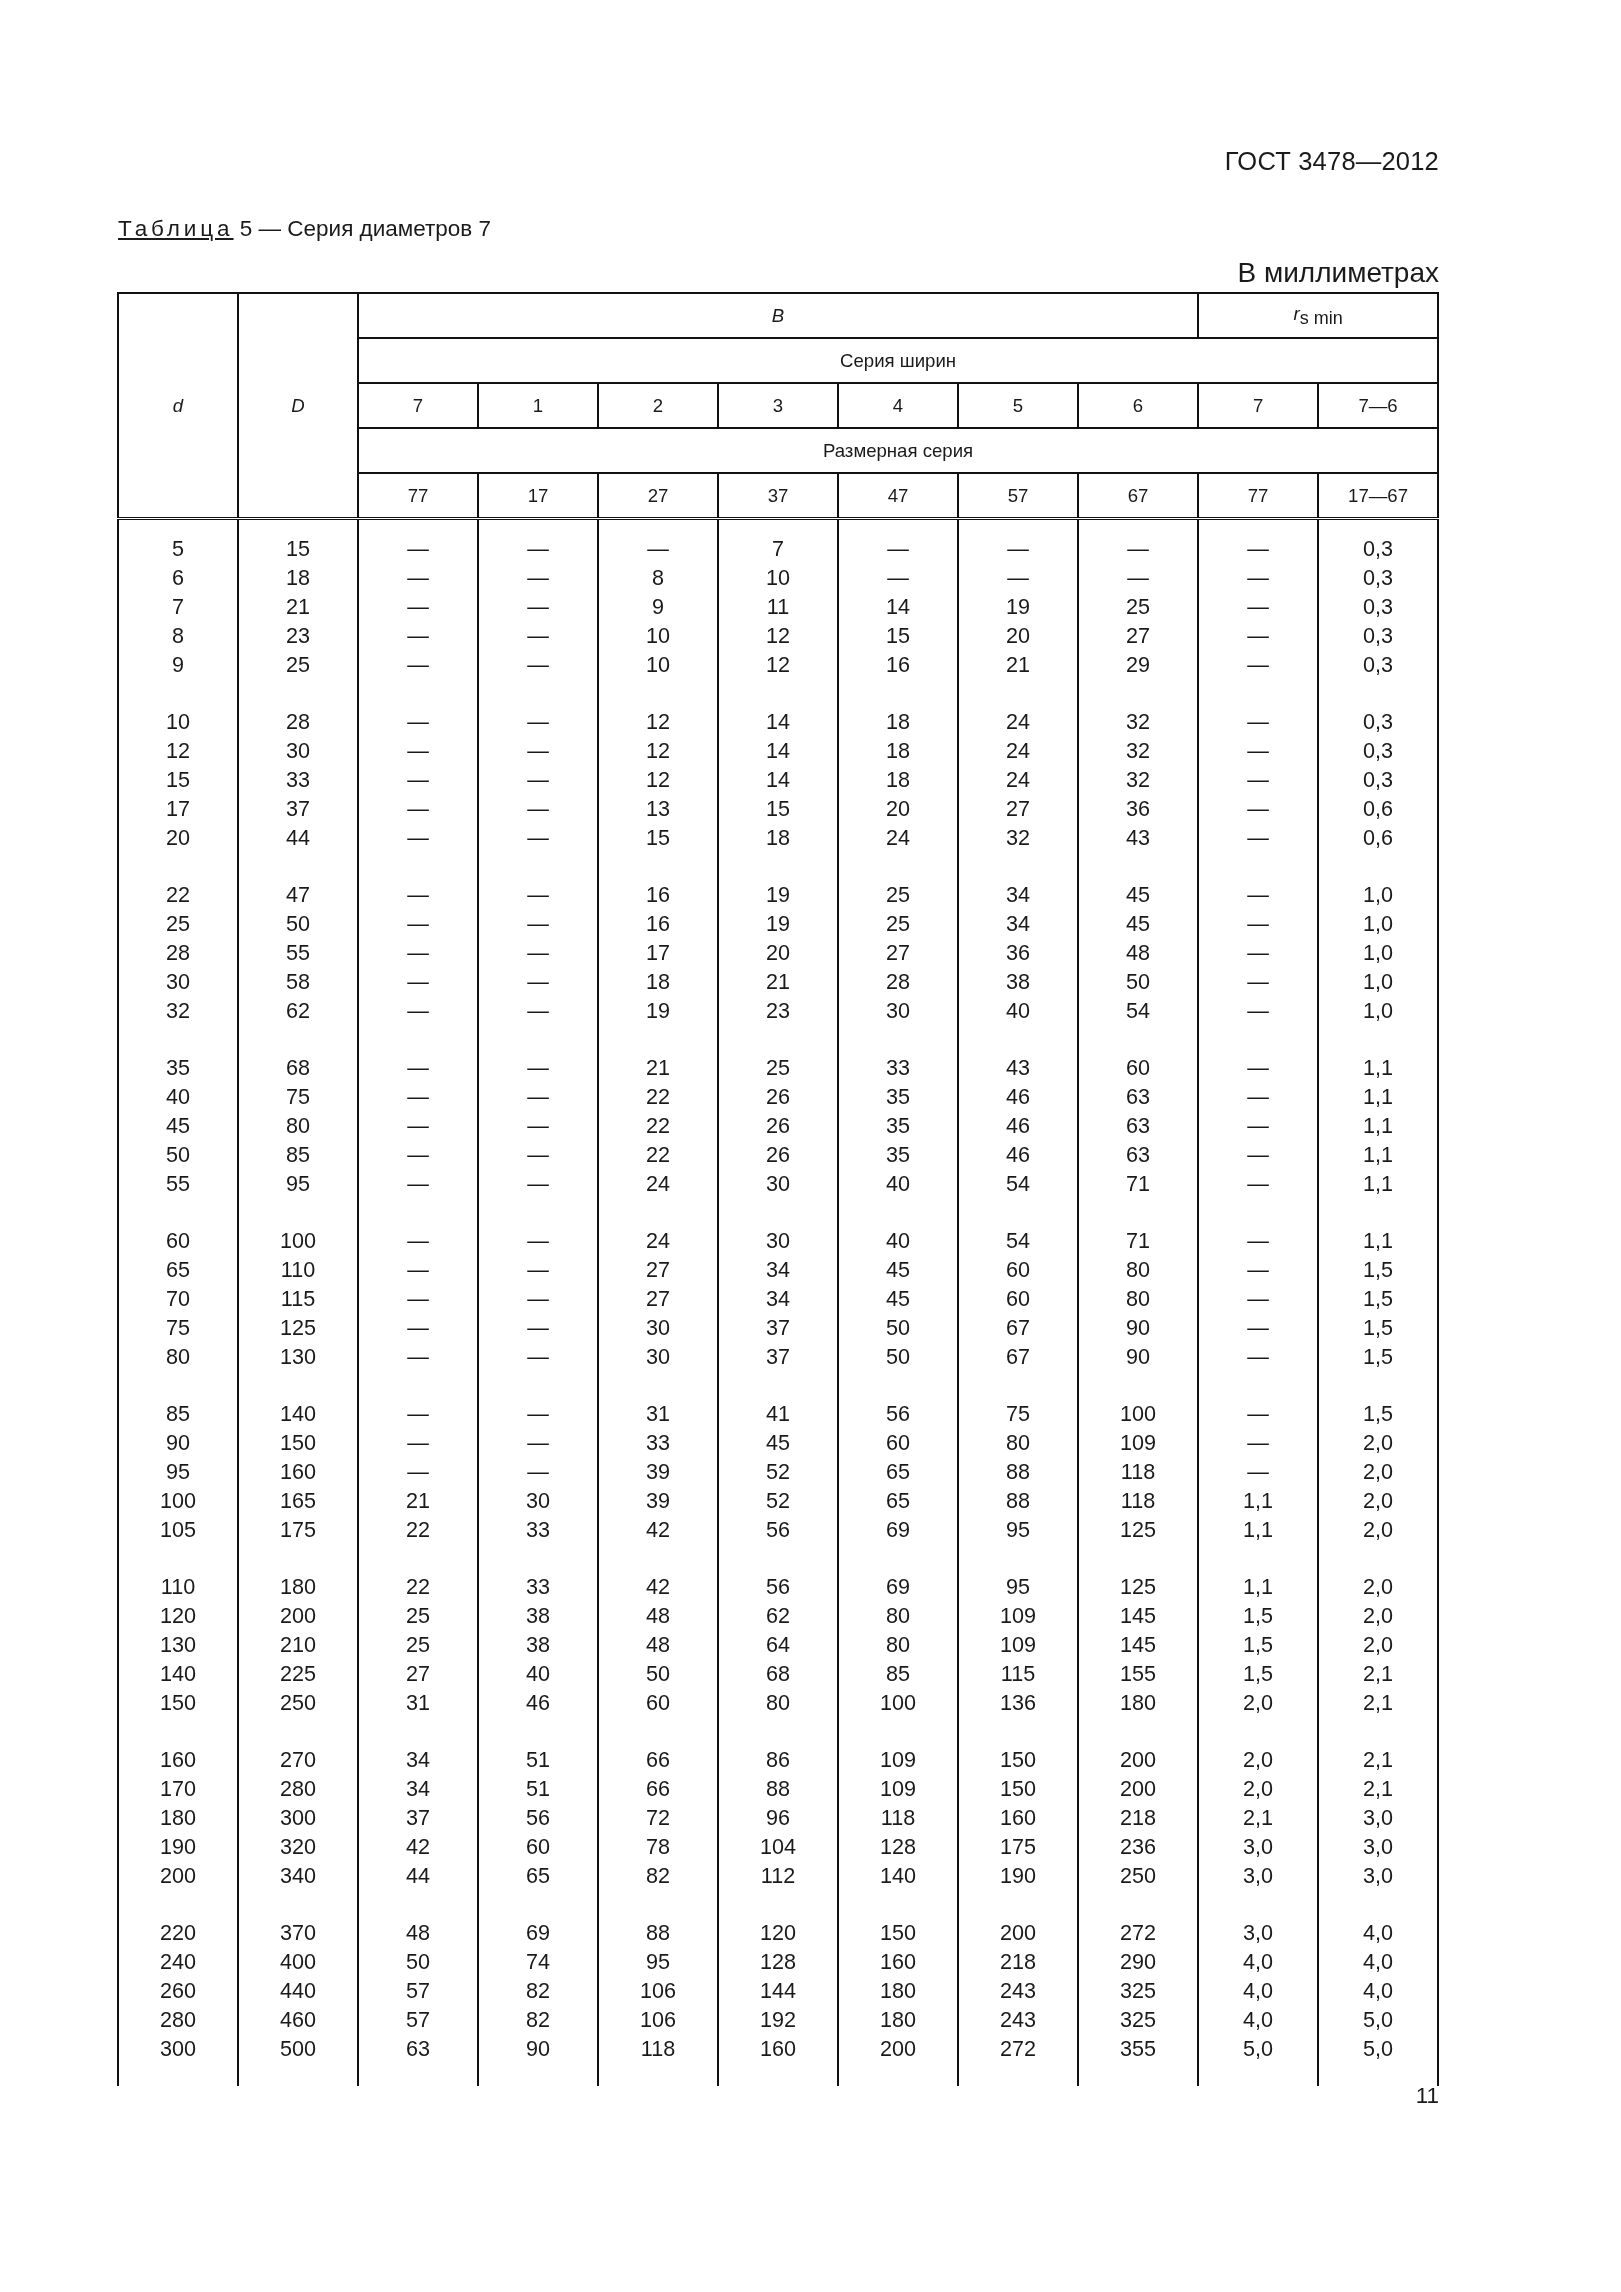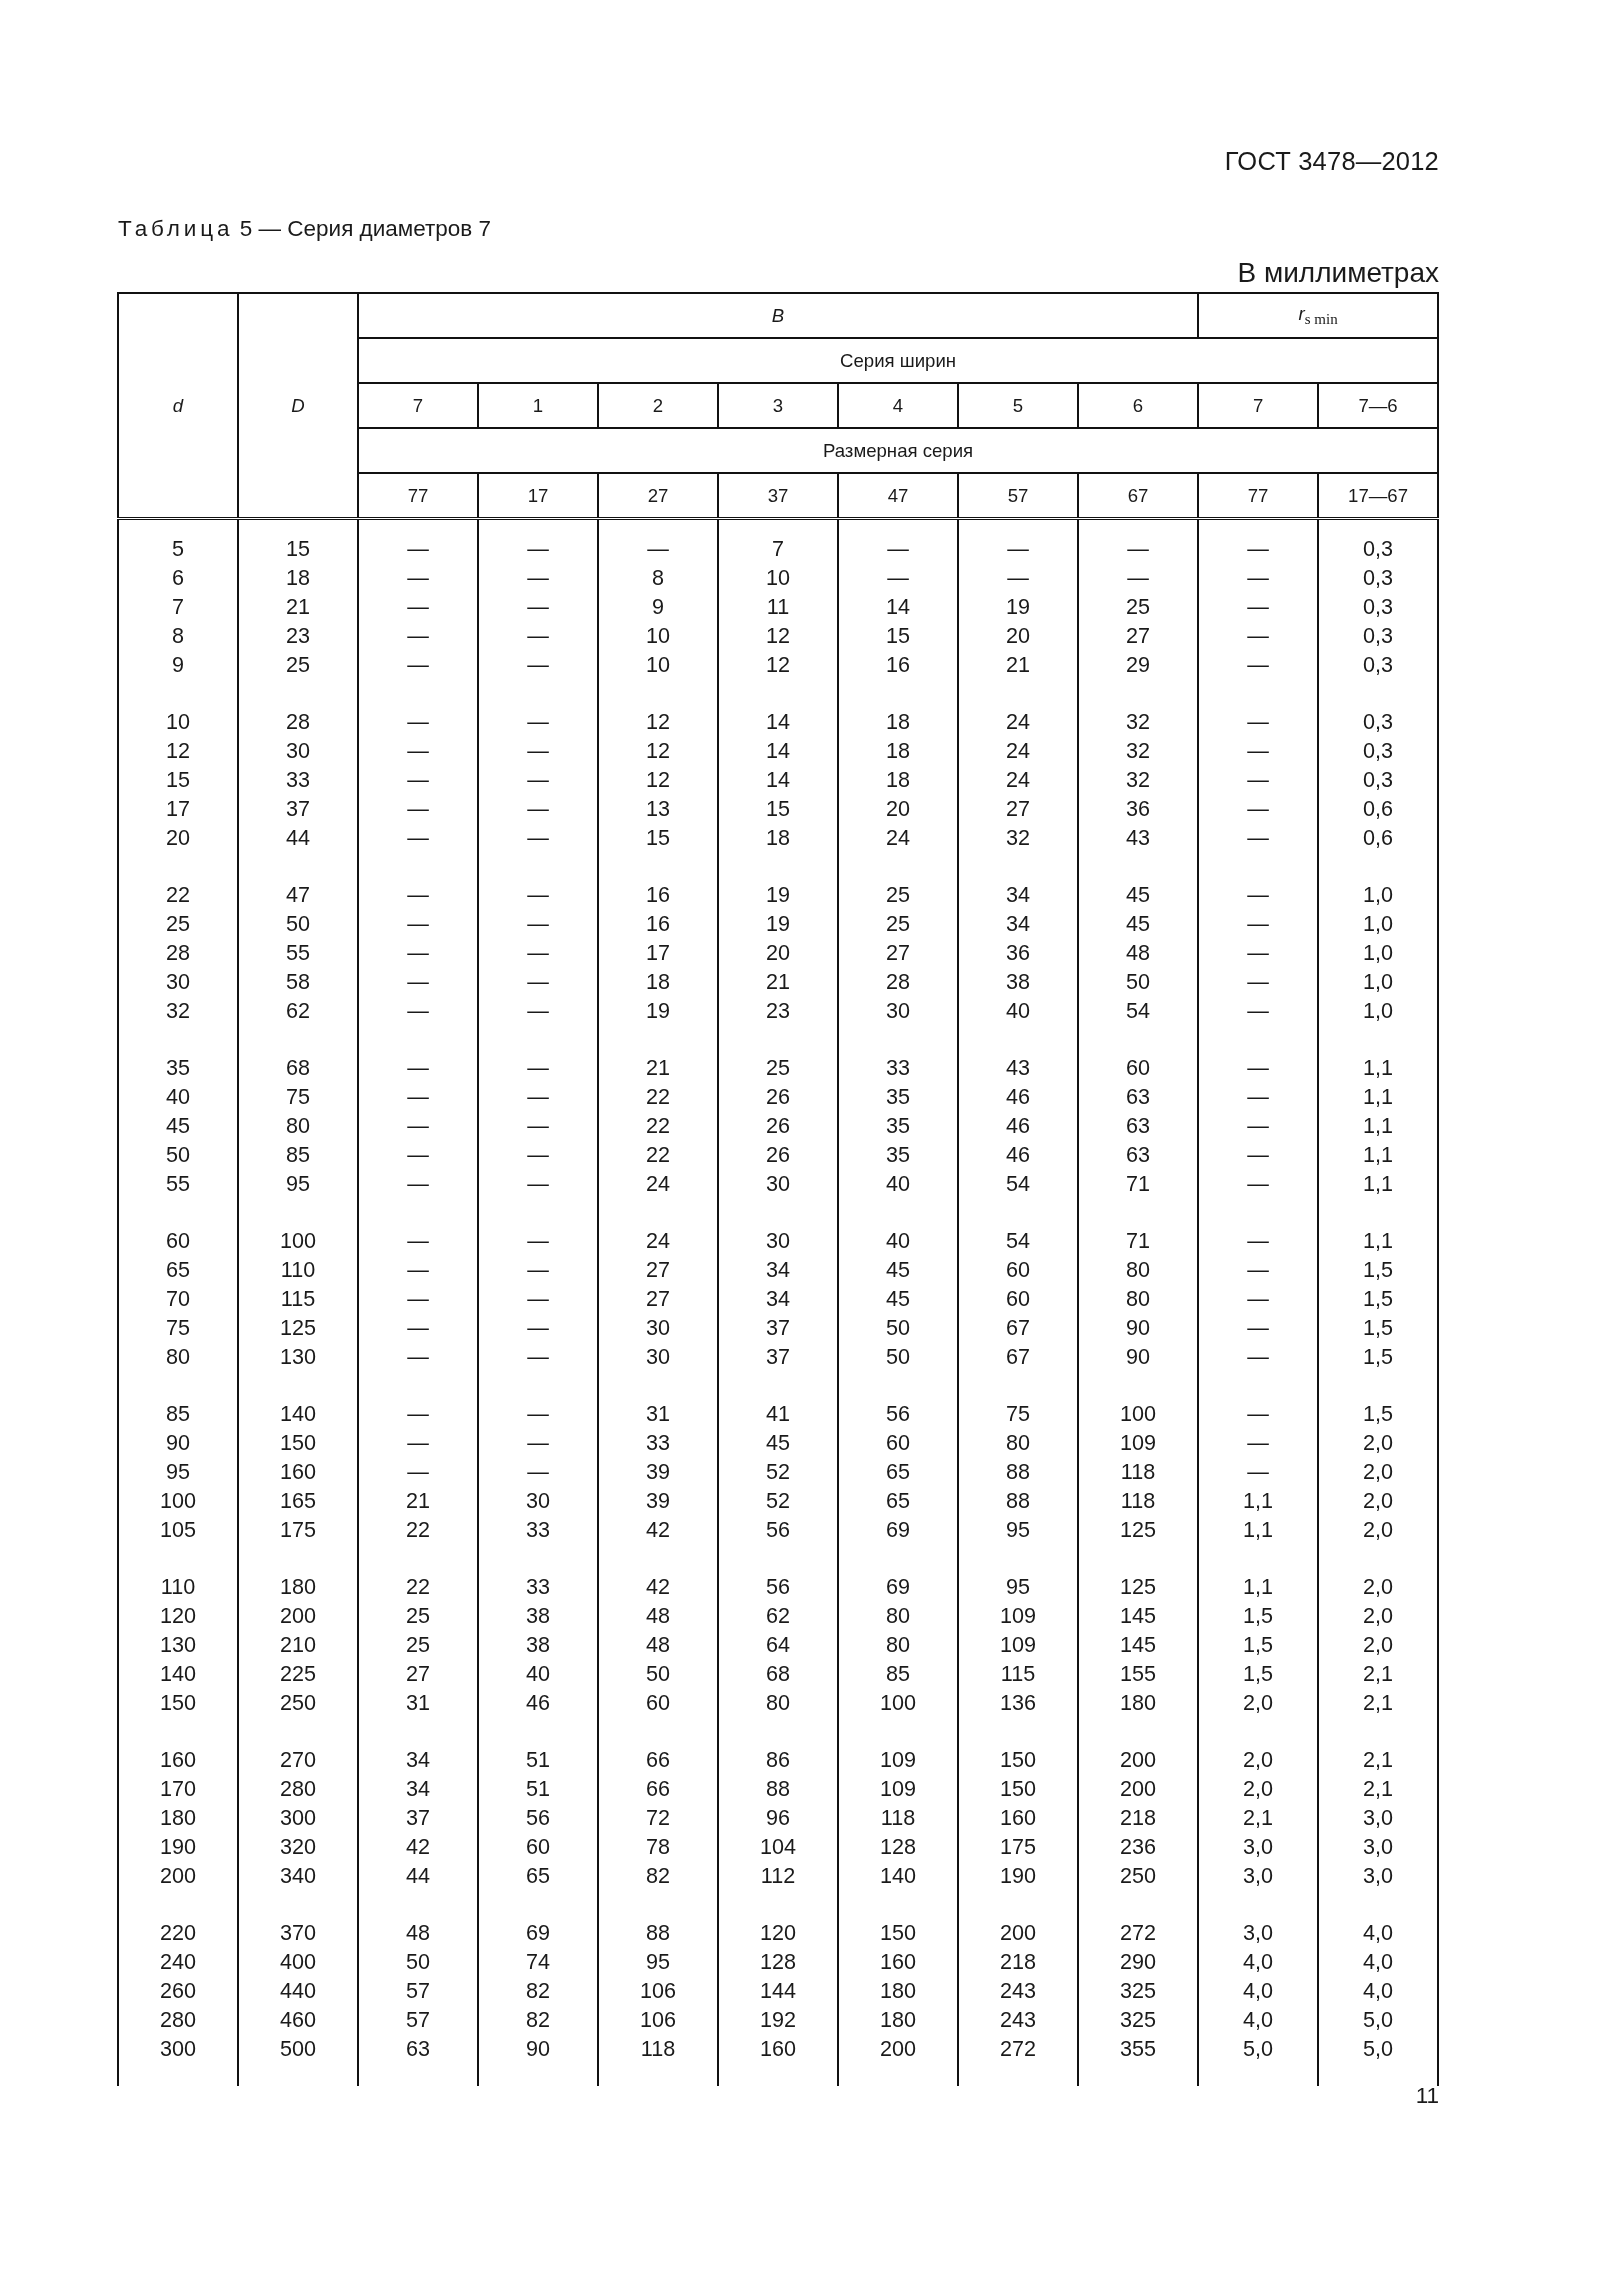--- a/index.html
+++ b/index.html
@@ -1,29 +1,29 @@
 <!DOCTYPE html>
 <html><head>
 <meta charset="utf-8">
 <style>
   html, body { margin:0; padding:0; background:#ffffff; }
   body { width:1621px; height:2293px; position:relative; font-family:"Liberation Sans", sans-serif; color:#1a1a1a; overflow:hidden; }
   .std-header { position:absolute; right:182px; top:147px; font-size:25.5px; font-weight:normal; letter-spacing:0.2px; }
   .caption { position:absolute; left:118px; top:216px; font-size:22.5px; }
-  .caption .spaced { letter-spacing:3.9px; }
+  .caption .spaced { letter-spacing:3.9px;text-decoration:underline; }
   .units { position:absolute; right:182px; top:257px; font-size:28px; }
   .page-num { position:absolute; right:182px; top:2083px; font-size:22.5px; }
 
   table.gost { position:absolute; left:117px; top:292px; width:1322px; border-collapse:collapse; table-layout:fixed; font-size:19.6px; }
   table.gost col.c { width:120px; }
   table.gost th { font-weight:normal; border:2px solid #111; height:43px; text-align:center; vertical-align:middle; padding:0; font-size:18.6px; }
   table.gost thead tr.last th { border-bottom:3.9px double #111; }
   table.gost th.dbl-bottom { border-bottom:3.9px double #111; }
   table.gost th.italic { font-style:italic; }
-  table.gost th sub { font-size:15px; font-style:normal; vertical-align:-3.9px;font-family:Liberation Serif, serif; }
+  table.gost th sub { font-size:18px; font-style:normal; vertical-align:-3.9px; }
   table.gost tbody td { border-left:2px solid #111; border-right:2px solid #111; text-align:center; padding:0; height:29px; line-height:29px; font-size:21.6px; }
   table.gost tbody tr.gap td { height:28px; }
   table.gost tbody tr.spacer-top td { height:13.7px; line-height:13.7px; }
   table.gost tbody tr.spacer-bot td { height:23.5px; line-height:23.5px; }
 </style>
 </head>
 <body>
 
 <div class="std-header">ГОСТ 3478—2012</div>
 

